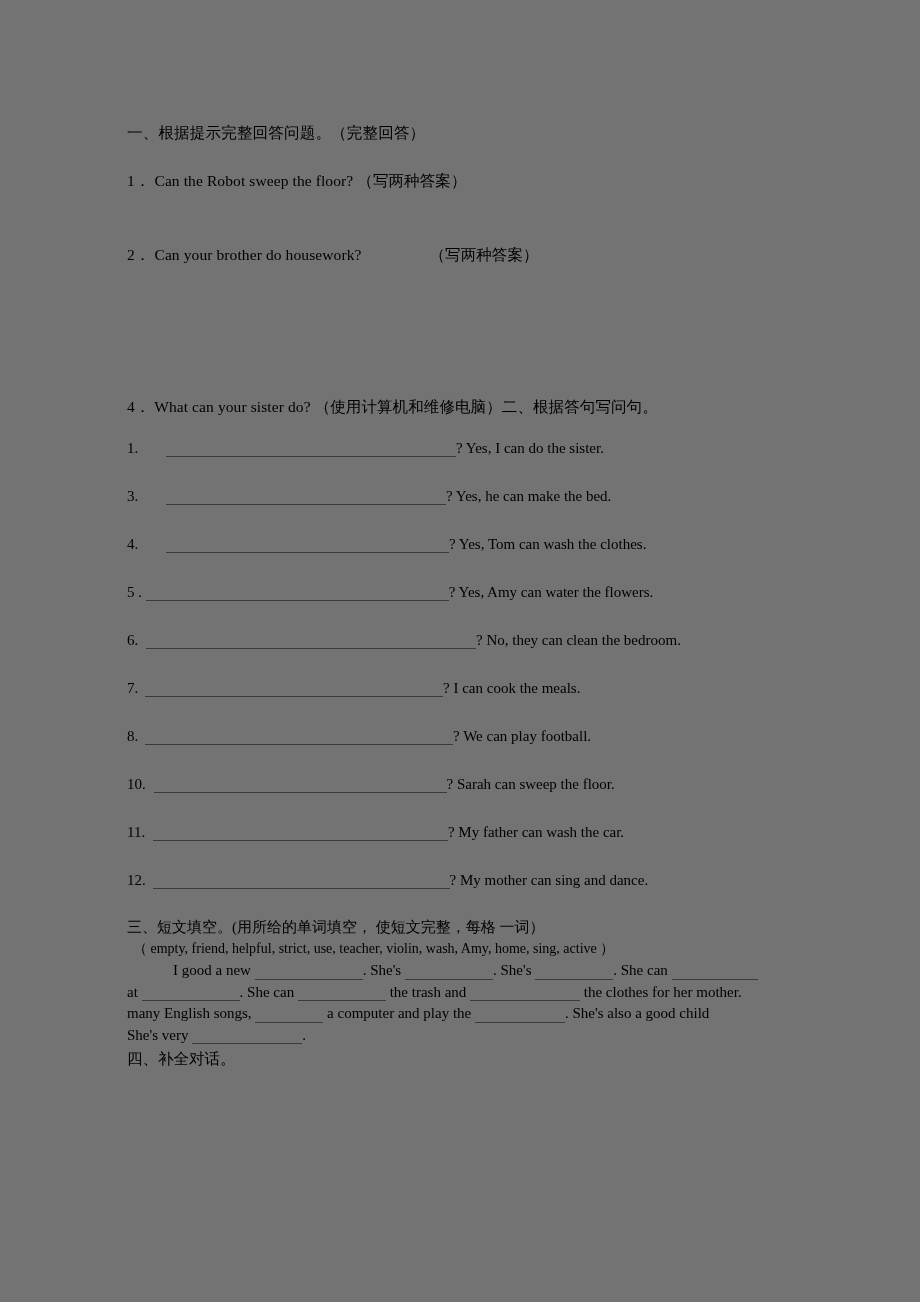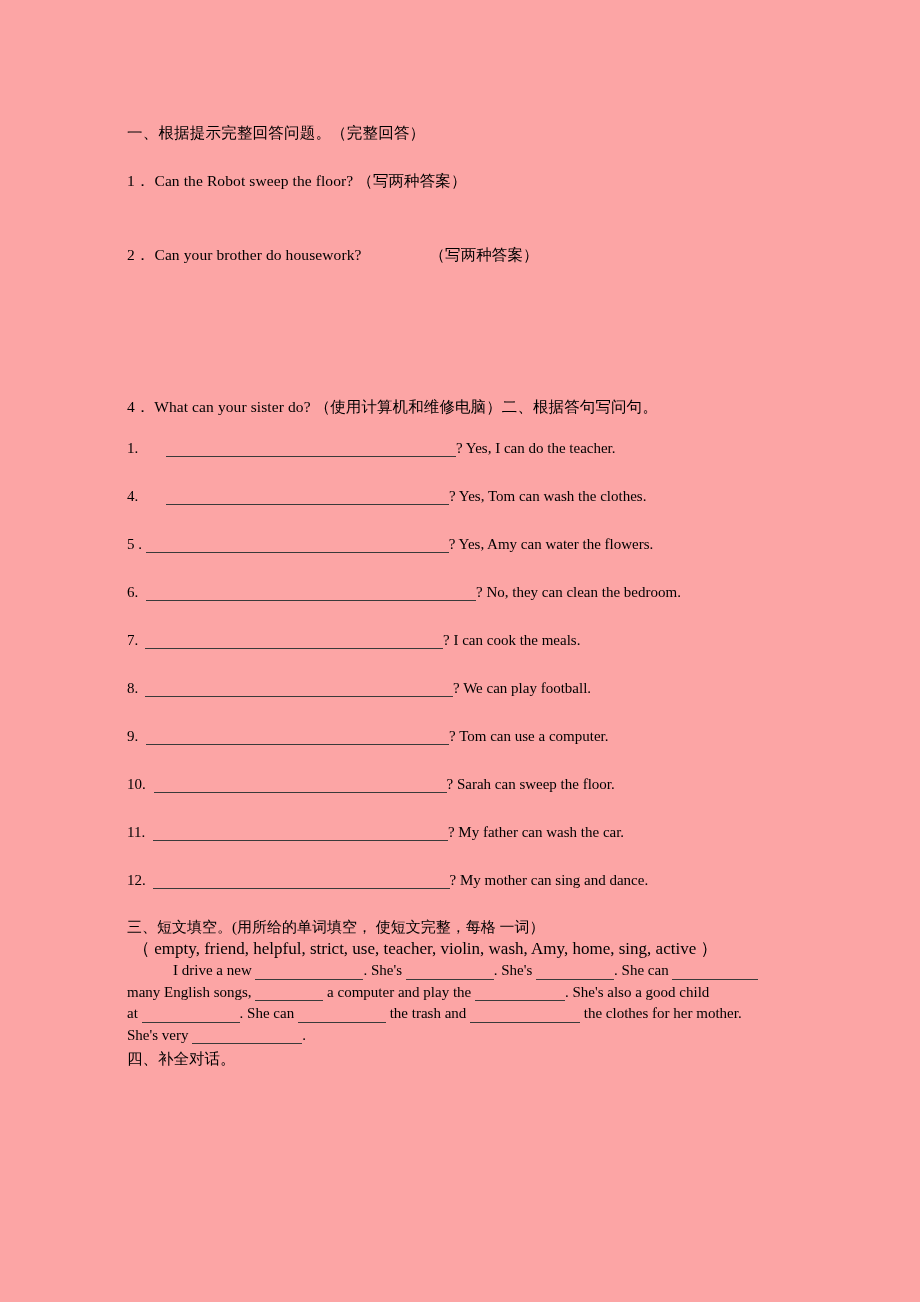--- a/index.html
+++ b/index.html
@@ -15,21 +15,21 @@
     color: #000000;
     overflow: hidden;
   }
 
   .page {
     position: absolute;
     left: 0;
     top: 0;
     width: 920px;
     height: 1302px;
-    background: #fca5a5;
+    background: #737373;
   }
 
   .content {
     position: absolute;
     left: 127px;
     top: 120px;
     width: 700px;
   }
 
   
@@ -80,21 +80,21 @@
   
   .cloze {
     margin-top: 20px;
   }
   .cloze-title {
     font-size: 15px;
     line-height: 22px;
     white-space: nowrap;
   }
   .cloze-bank {
-    font-size: 17px;
+    font-size: 14px;
     line-height: 22px;
     white-space: nowrap;
     padding-left: 6px;
   }
   .cloze-body {
     font-size: 15px;
     line-height: 21.5px;
     width: 660px;
   }
   .cloze-body .ln {
@@ -150,24 +150,28 @@
     <div class="q-line">
       <span>4．</span>
       <span>What can your sister do?</span>
       <span class="cn">（使用计算机和维修电脑）二、根据答句写问句。</span>
     </div>
 
     <div class="blank-list">
 
       <div class="b-row">
         <span class="b-num">1.</span>
-        <span class="b-line" style="width:290px;margin-left:24px"></span><span class="b-ans">? Yes, I can do the teacher.</span>
-      </div>
-
-
+        <span class="b-line" style="width:290px;margin-left:24px"></span><span class="b-ans">? Yes, I can do the sister.</span>
+      </div>
+
+
+      <div class="b-row">
+        <span class="b-num">3.</span>
+        <span class="b-line" style="width:280px;margin-left:24px"></span><span class="b-ans">? Yes, he can make the bed.</span>
+      </div>
 
       <div class="b-row">
         <span class="b-num">4.</span>
         <span class="b-line" style="width:283px;margin-left:24px"></span><span class="b-ans">? Yes, Tom can wash the clothes.</span>
       </div>
 
       <div class="b-row">
         <span class="b-num">5 .</span>
         <span class="b-line" style="width:303px;margin-left:0px"></span><span class="b-ans">? Yes, Amy can water the flowers.</span>
       </div>
@@ -180,24 +184,20 @@
       <div class="b-row">
         <span class="b-num">7.</span>
         <span class="b-line" style="width:298px;margin-left:3px"></span><span class="b-ans">? I can cook the meals.</span>
       </div>
 
       <div class="b-row">
         <span class="b-num">8.</span>
         <span class="b-line" style="width:308px;margin-left:3px"></span><span class="b-ans">? We can play football.</span>
       </div>
 
-      <div class="b-row">
-        <span class="b-num">9.</span>
-        <span class="b-line" style="width:303px;margin-left:4px"></span><span class="b-ans">? Tom can use a computer.</span>
-      </div>
 
       <div class="b-row">
         <span class="b-num">10.</span>
         <span class="b-line" style="width:293px;margin-left:4px"></span><span class="b-ans">? Sarah can sweep the floor.</span>
       </div>
 
       <div class="b-row">
         <span class="b-num">11.</span>
         <span class="b-line" style="width:295px;margin-left:4px"></span><span class="b-ans">? My father can wash the car.</span>
       </div>
@@ -211,44 +211,44 @@
 
     <div class="cloze">
 
       <div class="cloze-title cn">三、短文填空。(用所给的单词填空， 使短文完整，每格 一词）</div>
 
       <div class="cloze-bank">（ empty, friend, helpful, strict, use, teacher, violin, wash, Amy, home, sing, active ）</div>
 
       <div class="cloze-body">
 
         <div class="ln">
-          <span class="indent"></span><span>I drive a new</span>
+          <span class="indent"></span><span>I good a new</span>
           <span class="ul" style="width:108px"></span><span>. She's</span>
           <span class="ul" style="width:88px"></span><span>. She's</span>
           <span class="ul" style="width:78px"></span><span>. She can</span>
           <span class="ul" style="width:86px"></span>
-        </div>
-
-        <div class="ln">
-          <span>many English songs,</span>
-          <span class="ul" style="width:68px"></span>
-          <span>a computer and play the</span>
-          <span class="ul" style="width:90px"></span><span>. She's also a good child</span>
         </div>
 
         <div class="ln">
           <span>at</span>
           <span class="ul" style="width:98px"></span><span>. She can</span>
           <span class="ul" style="width:88px"></span>
           <span>the trash and</span>
           <span class="ul" style="width:110px"></span>
           <span>the clothes for her mother.</span>
         </div>
 
         <div class="ln">
+          <span>many English songs,</span>
+          <span class="ul" style="width:68px"></span>
+          <span>a computer and play the</span>
+          <span class="ul" style="width:90px"></span><span>. She's also a good child</span>
+        </div>
+
+        <div class="ln">
           <span>She's very</span>
           <span class="ul" style="width:110px"></span><span>.</span>
         </div>
 
       </div>
     </div>
 
     <div class="last-head cn">四、补全对话。</div>
 
   </div>

